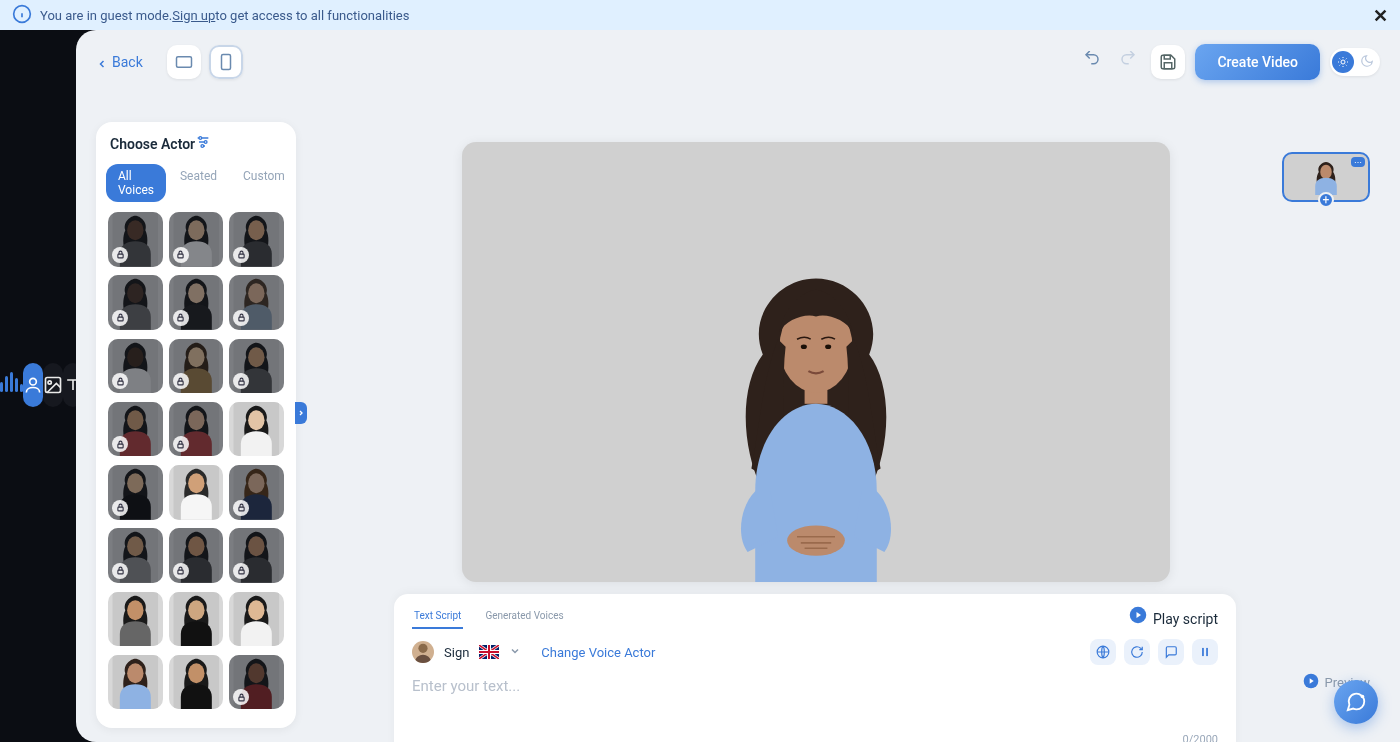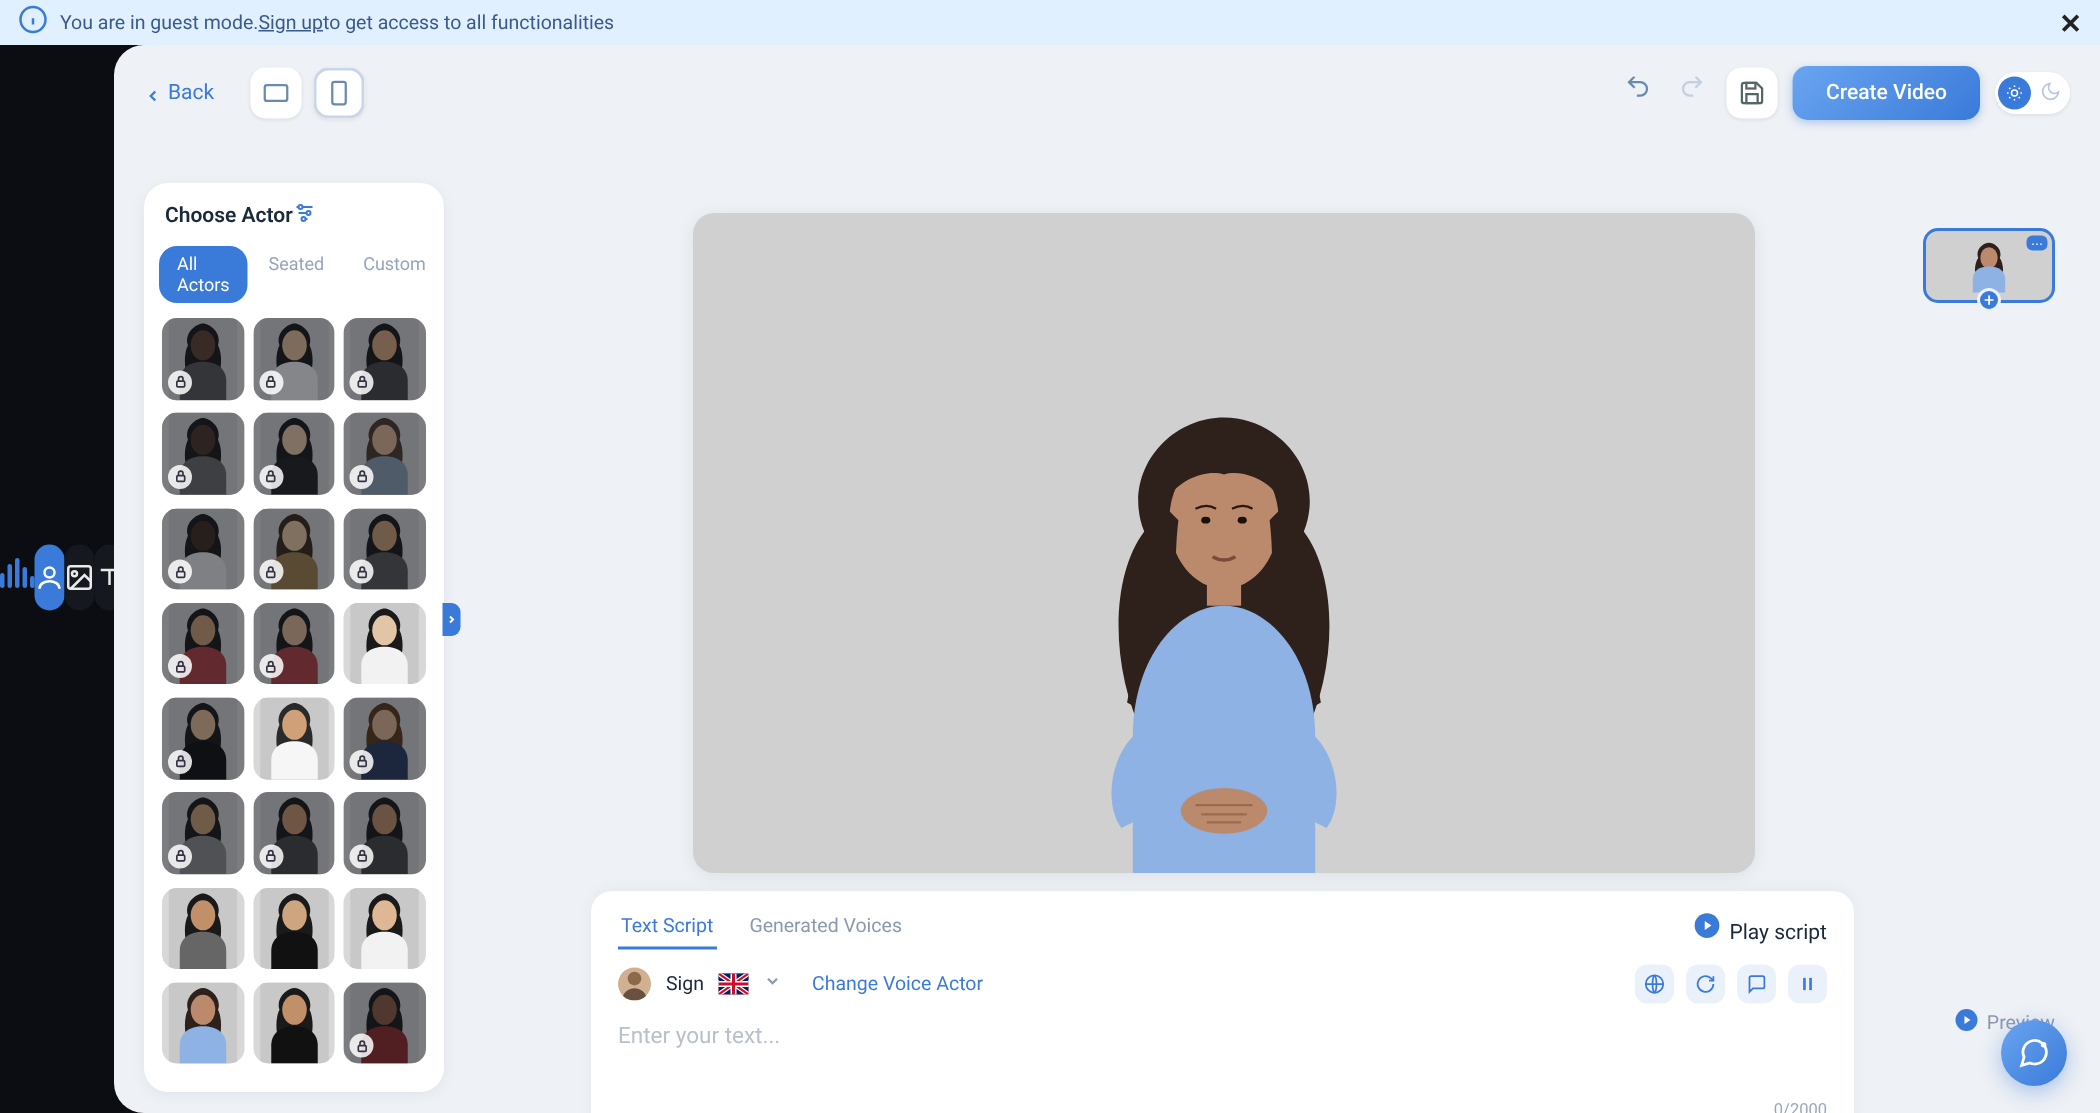--- a/index.html
+++ b/index.html
@@ -153,21 +153,21 @@
 }
 
 
 .script {
   position:absolute; left: 318px; top: 564px; right: 164px; height: 158px;
   background:#fff; border-radius: 14px 14px 0 0; box-shadow: 0 -2px 10px rgba(0,0,0,.04);
   padding: 10px 18px 6px; display:flex; flex-direction:column;
 }
 .script-tabs-row { display:flex; align-items:center; }
 .script-tabs { display:flex; gap:20px; }
-.stab { font-size:13px; color:#8a99ab; padding:6px 2px; cursor:pointer; border-bottom:2px solid transparent;}
+.stab { font-size:10px; color:#8a99ab; padding:6px 2px; cursor:pointer; border-bottom:2px solid transparent;}
 .stab.active { color:#3a7ad9; border-bottom-color:#3a7ad9;}
 .playscript { margin-left:auto; display:flex; align-items:flex-end; gap:6px; color:#1a2a3a; font-size:14px; cursor:pointer;}
 .playscript .pc { color:#3a7ad9; }
 .voice-row {
   margin-top:10px; display:flex; align-items:center; gap:10px; font-size:13px;
 }
 .voice-row .avatar { width:22px; height:22px; border-radius:50%; background:#d0b090; overflow:hidden;}
 .voice-row .flag { width:20px; height:14px; border-radius:2px; background:linear-gradient(#012169 33%, #fff 33% 66%, #c8102e 66%); position:relative; }
 .voice-row .chev { color:#8a99ab; cursor:pointer; }
 .voice-row .change { color:#3a7ad9; cursor:pointer; margin-left:10px;}
@@ -356,21 +356,21 @@
             <line x1="4" y1="6" x2="20" y2="6"></line>
             <line x1="6" y1="12" x2="18" y2="12"></line>
             <line x1="9" y1="18" x2="15" y2="18"></line>
             <circle cx="8" cy="6" r="2" fill="#fff"></circle>
             <circle cx="16" cy="12" r="2" fill="#fff"></circle>
             <circle cx="11" cy="18" r="2" fill="#fff"></circle>
           </svg>
       </span>
     </div>
     <div class="ap-tabs" id="actor-tabs">
-        <div class="ap-tab active">All Actors</div>
+        <div class="ap-tab active">All Voices</div>
         <div class="ap-tab">Seated</div>
         <div class="ap-tab">Custom</div>
       </div>
     <div class="ap-grid" id="actor-grid">
         <div class="act-card locked"><svg class="person small-person" viewBox="0 0 50 60">
     <rect width="50" height="60" fill="#c8c8c8"></rect>
     <path fill="#1a1a1a" d="M14 20c-3-9 6-16 11-16s14 7 11 16c3 6 3 16 0 24H14c-3-8-3-18 0-24z"></path>
     <ellipse fill="#5e4030" cx="25" cy="20" rx="9" ry="11"></ellipse>
     <path fill="#555" d="M8 60V46c0-9 7-14 17-14s17 5 17 14v14z"></path>
   </svg><div class="lock">

